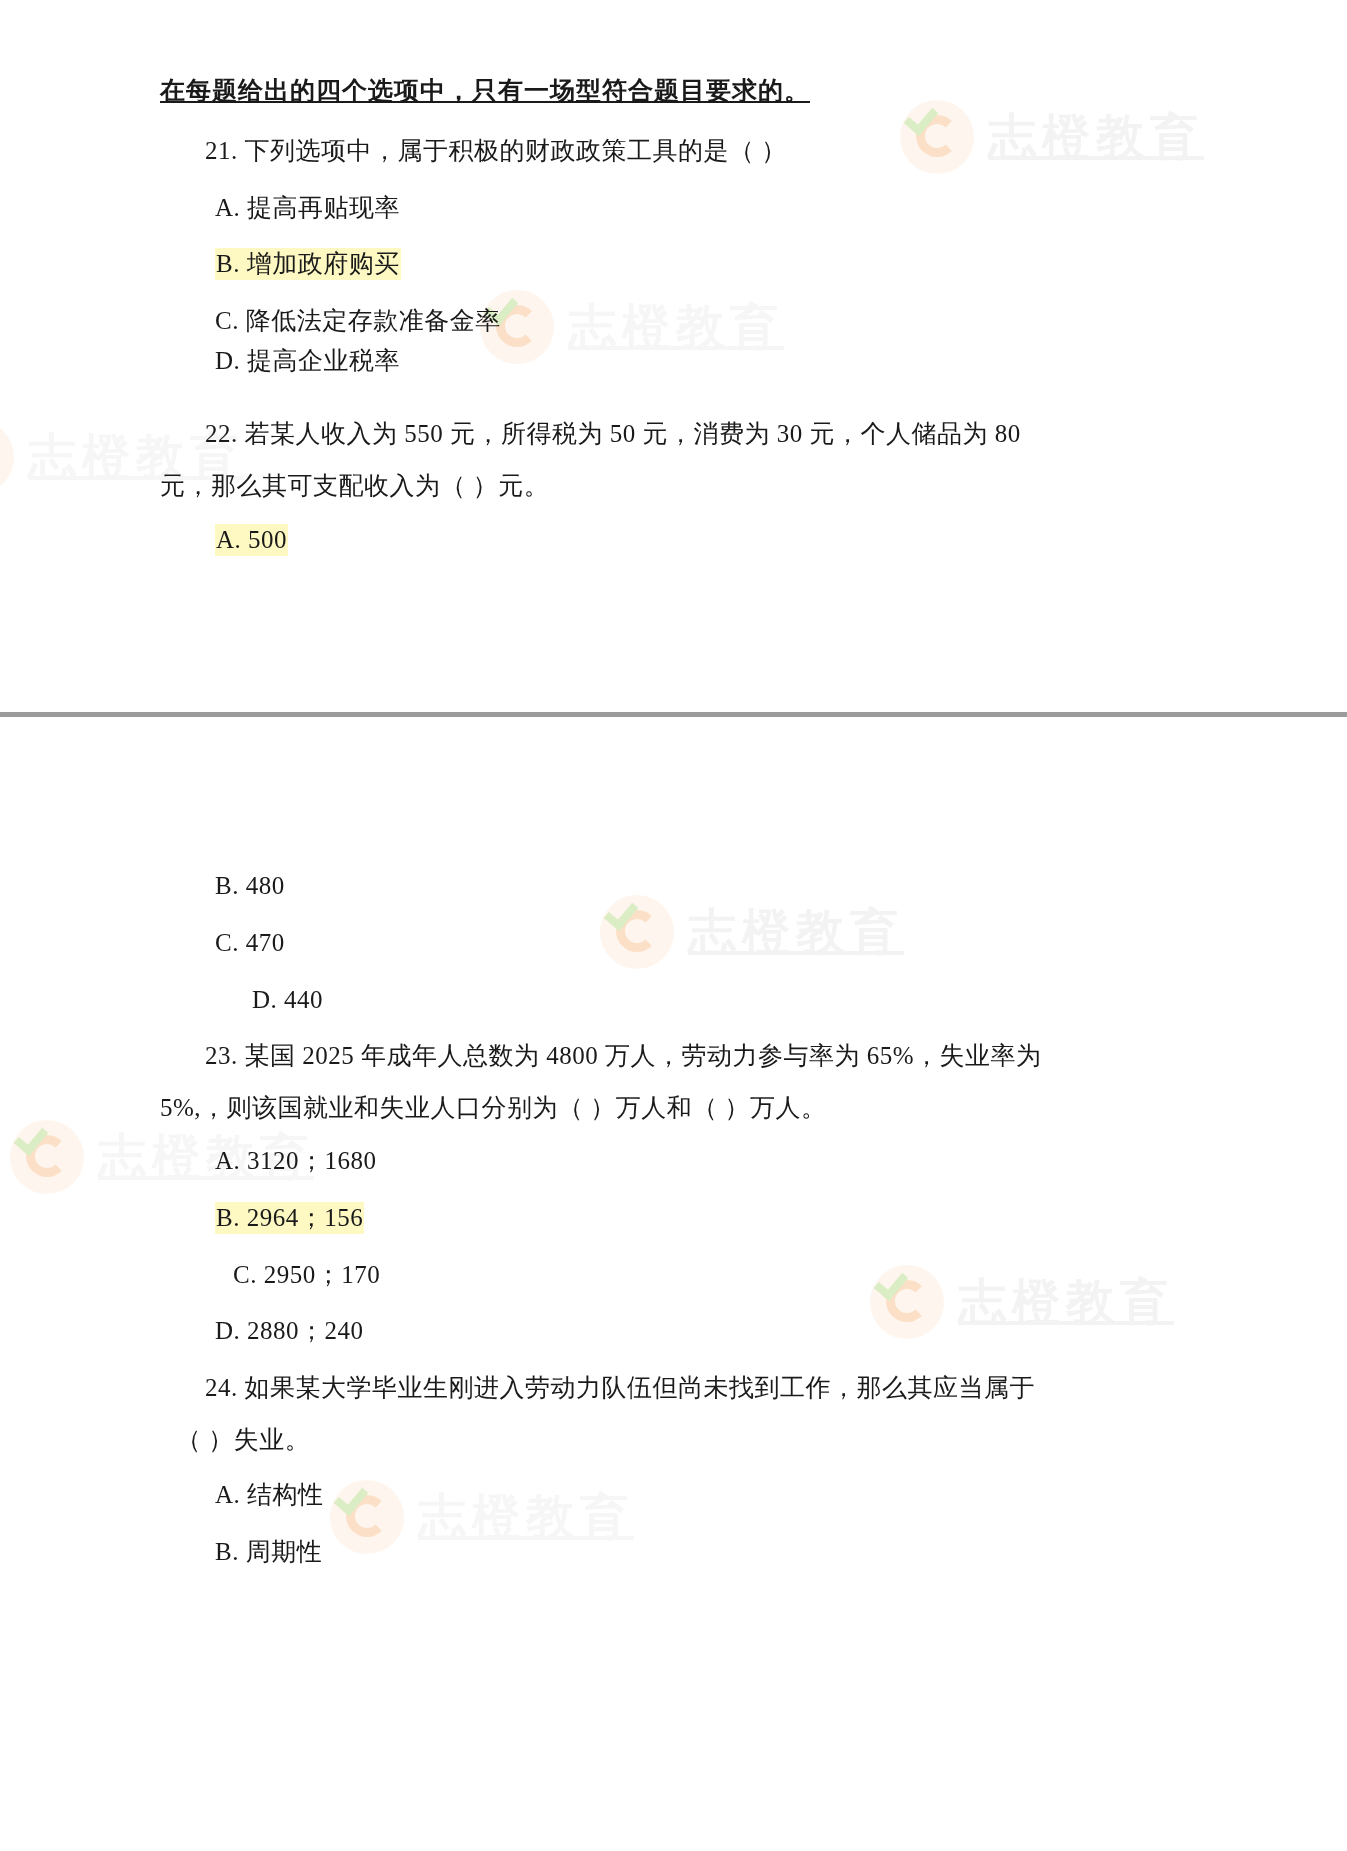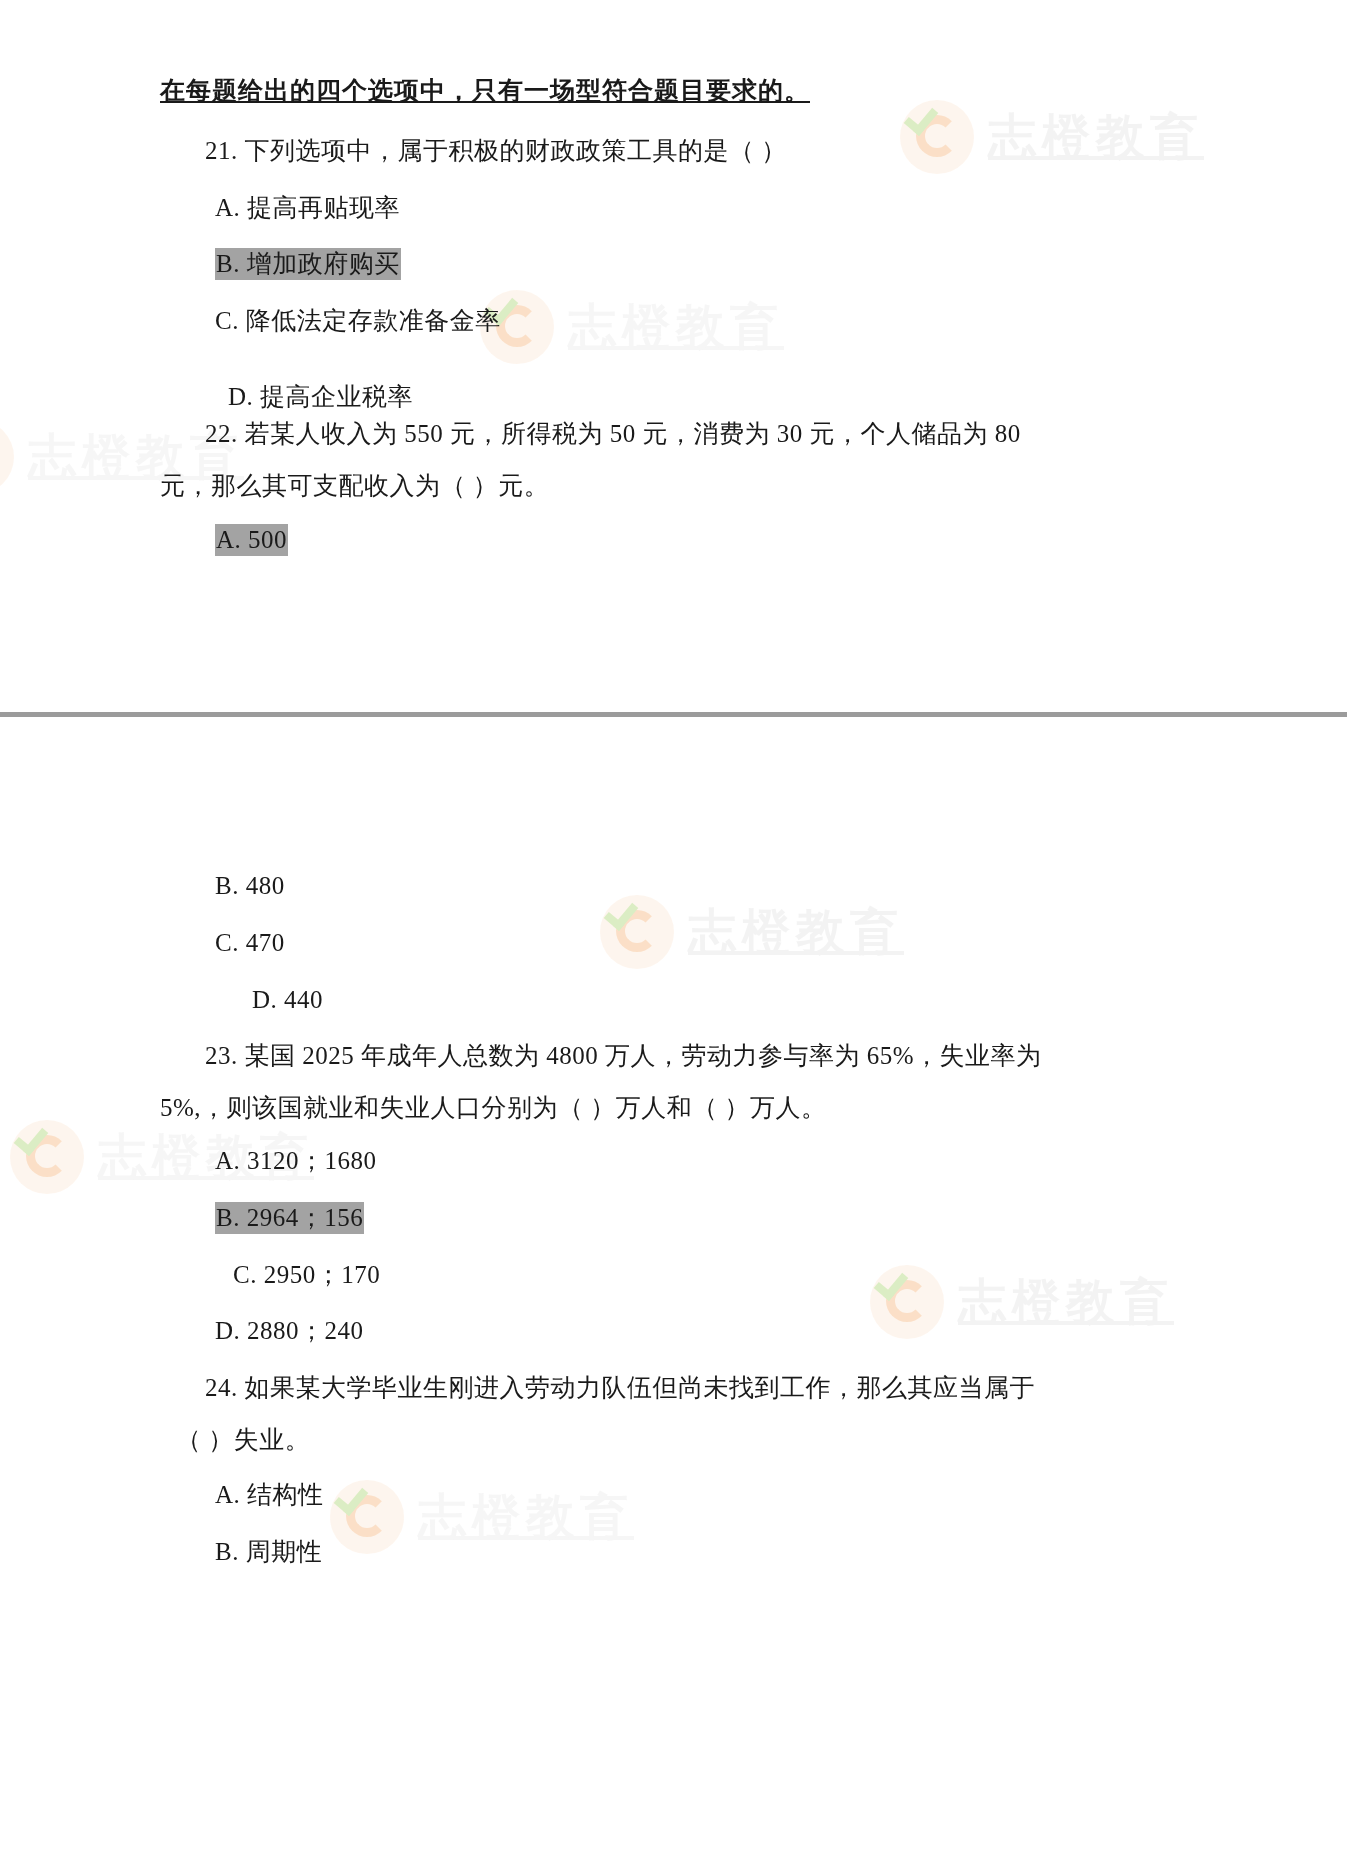--- a/index.html
+++ b/index.html
@@ -80,21 +80,21 @@
     font-size: 25px;
     line-height: 1.05;
     white-space: nowrap;
     letter-spacing: 0.5px;
   }
   .block.bold {
     font-weight: bold;
     letter-spacing: 1px;
   }
   .hl {
-    background: #a3a3a3;
+    background: #fef9c3;
     padding: 2px 1px 3px 1px;
   }
 
   
   .separator {
     position: absolute;
     left: 0;
     width: 1347px;
     height: 5px;
     background: #9b9b9b;
@@ -119,21 +119,21 @@
   </div>
 
   <div class="block bold" style="left: 160px; top: 78px; text-decoration: underline;">在每题给出的四个选项中，只有一场型符合题目要求的。</div>
 
   <div class="block" style="left: 205px; top: 138px;">21. 下列选项中，属于积极的财政政策工具的是（            ）</div>
   <div class="block" style="left: 215px; top: 195px;">A. 提高再贴现率</div>
   <div class="block" style="left: 215px; top: 251px;">
     <span class="hl">B. 增加政府购买</span>
   </div>
   <div class="block" style="left: 215px; top: 308px;">C. 降低法定存款准备金率</div>
-  <div class="block" style="left: 215px; top: 384px; margin-left: 13px;">D. 提高企业税率</div>
+  <div class="block" style="left: 215px; top: 348px;">D. 提高企业税率</div>
 
   <div class="block" style="left: 205px; top: 421px;">22. 若某人收入为 550 元，所得税为 50 元，消费为 30 元，个人储品为 80</div>
   <div class="block" style="left: 160px; top: 473px;">元，那么其可支配收入为（        ）元。</div>
   <div class="block" style="left: 215px; top: 527px;">
     <span class="hl">A. 500</span>
   </div>
 
   <div class="separator" style="top: 712px;"></div>
 
   <div class="wm" style="left: 600px; top: 895px;">

